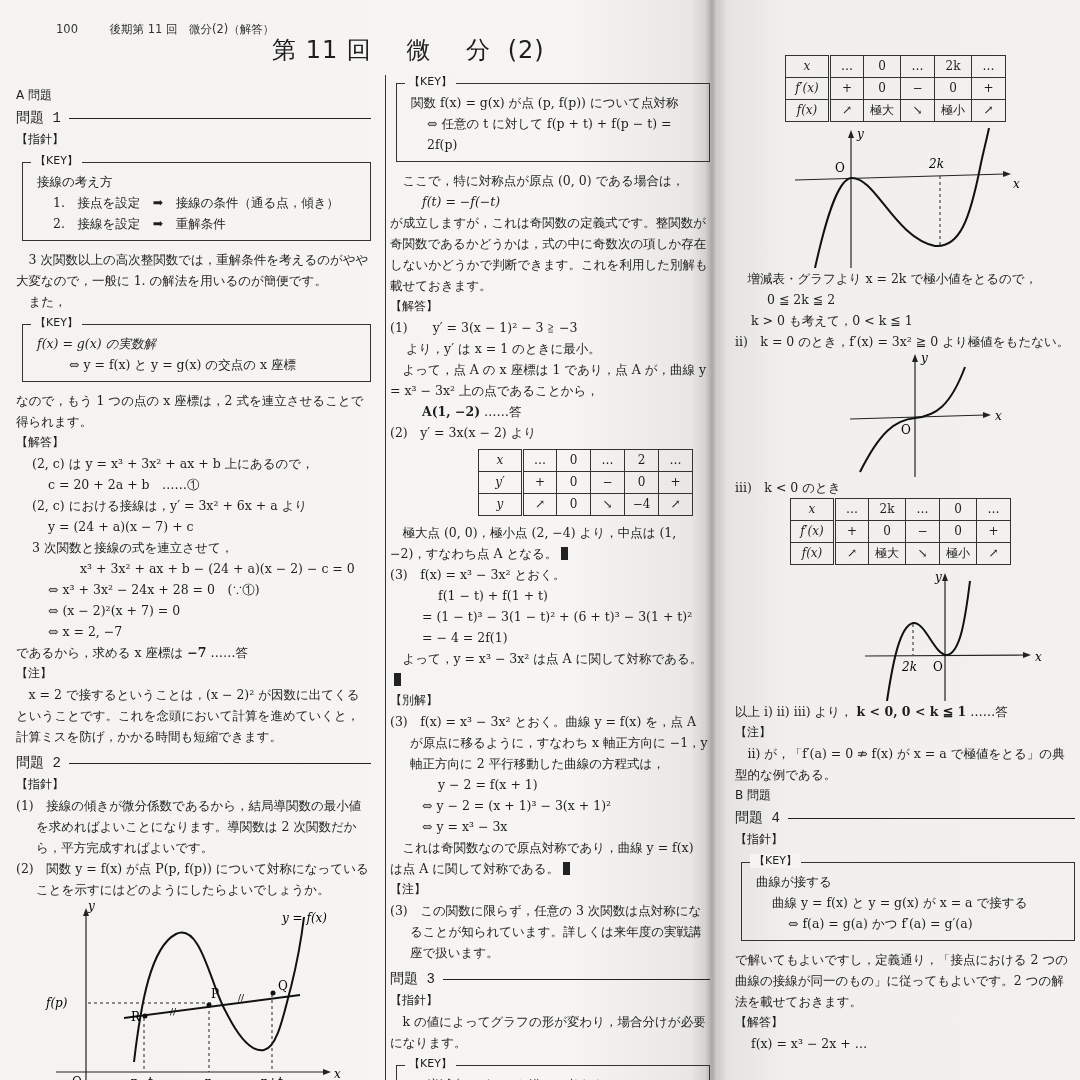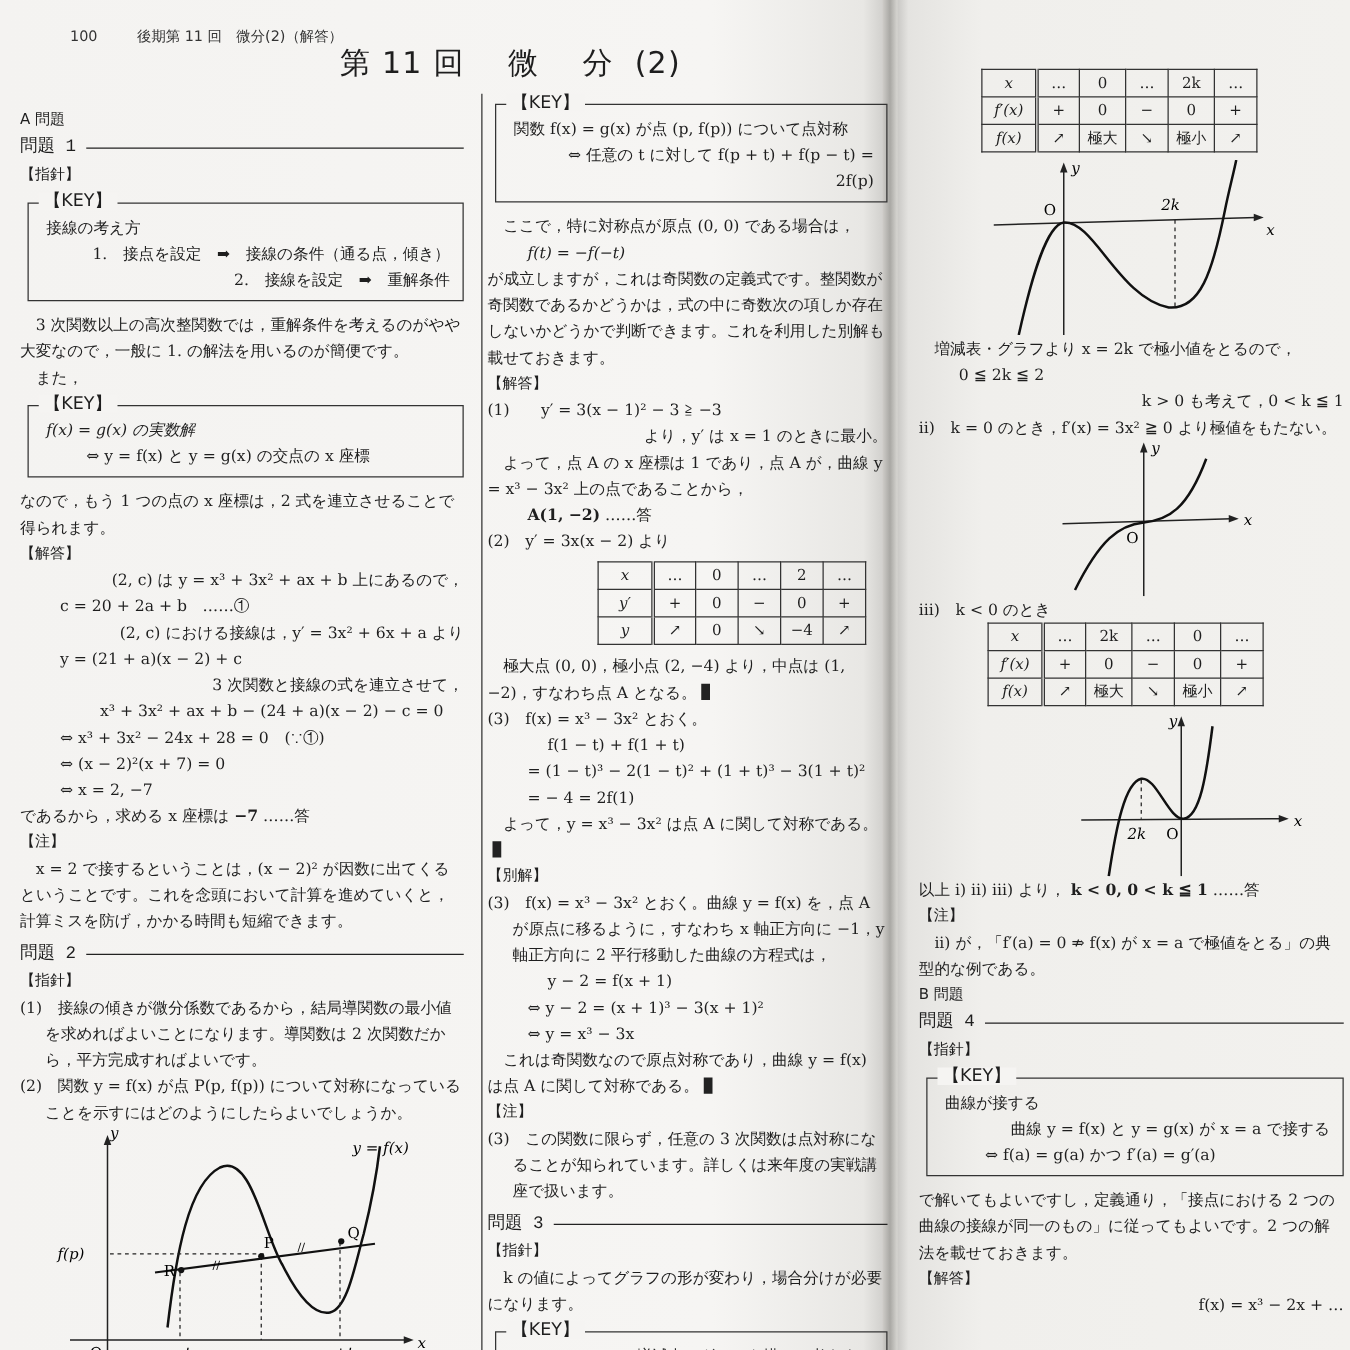--- a/index.html
+++ b/index.html
@@ -15,22 +15,22 @@
   .col3 { left: 735px; top: 55px; width: 340px; }
   .running-head { position: absolute; top: 22px; left: 28px; font-size: 11.5px; font-family: "DejaVu Sans", sans-serif; color: #333; margin-left: 28px; }
   .running-head .pno { margin-right: 28px; }
   .chapter-title { position: absolute; top: 34px; left: 272px; font-size: 24px; font-family: "DejaVu Sans", sans-serif; letter-spacing: 1px; }
   .chapter-title span { margin-right: 26px; }
   .sec-label { font-family: "DejaVu Sans", sans-serif; font-size: 12px; }
   .prob-head { display: flex; align-items: center; font-family: Liberation Mono, monospace; font-size: 14px; margin-top: 2px; }
   .prob-head .rule { flex: 1; height: 1.3px; background: #222; margin-left: 8px; }
   .bracket { font-family: "DejaVu Sans", sans-serif; font-size: 12px; }
   .keybox { border: 1.3px solid #333; padding: 8px 10px 6px 14px; margin: 8px 0 8px 6px; position: relative; }
-  .keybox .klabel { position: absolute; top: -9px; left: 8px; background: inherit; padding: 0 4px; font-family: "DejaVu Sans", sans-serif; font-size: 14px; line-height: 14px; background: #f5f4f2; }
-  .indent1 { padding-left: 16px; text-align: right; }
+  .keybox .klabel { position: absolute; top: -9px; left: 8px; background: inherit; padding: 0 4px; font-family: "DejaVu Sans", sans-serif; font-size: 11px; line-height: 14px; background: #f5f4f2; }
+  .indent1 { padding-left: 16px; }
   .indent2 { padding-left: 32px; }
   .indent3 { padding-left: 48px; }
   .indent4 { padding-left: 64px; }
   .para { text-indent: 1em; }
   .bold { font-weight: bold; }
   .qed { display: inline-block; width: 7px; height: 13px; background: #222; vertical-align: -2px; margin-left: 4px; }
   table.vt { border-collapse: collapse; font-size: 12px; margin: 6px 0 6px 0; }
   table.vt td { border: 1.2px solid #333; text-align: center; height: 22px; padding: 0 6px; min-width: 34px; }
   table.vt td.hdr { border-right: 3px double #333; min-width: 44px; font-style: italic; }
   svg text { font-family: "DejaVu Serif", serif; }
@@ -75,21 +75,21 @@
     <span class="klabel">【KEY】</span>
     <div style="font-style:italic">f(x) = g(x) の実数解</div>
     <div class="indent2">⇔ y = f(x) と y = g(x) の交点の x 座標</div>
   </div>
 
   <div>なので，もう 1 つの点の x 座標は，2 式を連立させることで得られます。</div>
   <div class="bracket">【解答】</div>
   <div class="indent1">(2, c) は y = x³ + 3x² + ax + b 上にあるので，</div>
   <div class="indent2">c = 20 + 2a + b　……①</div>
   <div class="indent1">(2, c) における接線は，y′ = 3x² + 6x + a より</div>
-  <div class="indent2">y = (21 + a)(x − 2) + c</div>
+  <div class="indent2">y = (24 + a)(x − 7) + c</div>
   <div class="indent1">3 次関数と接線の式を連立させて，</div>
   <div class="indent4">x³ + 3x² + ax + b − (24 + a)(x − 2) − c = 0</div>
   <div class="indent2">⇔ x³ + 3x² − 24x + 28 = 0　(∵①)</div>
   <div class="indent2">⇔ (x − 2)²(x + 7) = 0</div>
   <div class="indent2">⇔ x = 2, −7</div>
   <div>
     <span>であるから，求める x 座標は</span>
     <span class="bold">−7</span>
     <span>……答</span>
   </div>
@@ -176,21 +176,21 @@
           <td>0</td>
           <td>↘</td>
           <td>−4</td>
           <td>↗</td>
         </tr>
   </tbody>
     </table>
   <div class="para"><span>極大点 (0, 0)，極小点 (2, −4) より，中点は (1, −2)，すなわち点 A となる。</span><span class="qed"></span></div>
   <div>(3)　f(x) = x³ − 3x² とおく。</div>
   <div class="indent3">f(1 − t) + f(1 + t)</div>
-  <div class="indent2">= (1 − t)³ − 2(1 − t)² + (1 + t)³ − 3(1 + t)²</div>
+  <div class="indent2">= (1 − t)³ − 3(1 − t)² + (6 + t)³ − 3(1 + t)²</div>
   <div class="indent2">= − 4 = 2f(1)</div>
   <div class="para"><span>よって，y = x³ − 3x² は点 A に関して対称である。</span><span class="qed"></span></div>
   <div class="bracket">【別解】</div>
   <div style="padding-left:1.6em;text-indent:-1.6em">(3)　f(x) = x³ − 3x² とおく。曲線 y = f(x) を，点 A が原点に移るように，すなわち x 軸正方向に −1，y 軸正方向に 2 平行移動した曲線の方程式は，</div>
   <div class="indent3">y − 2 = f(x + 1)</div>
   <div class="indent2">⇔ y − 2 = (x + 1)³ − 3(x + 1)²</div>
   <div class="indent2">⇔ y = x³ − 3x</div>
   <div class="para"><span>これは奇関数なので原点対称であり，曲線 y = f(x) は点 A に関して対称である。</span><span class="qed"></span></div>
   <div class="bracket">【注】</div>
   <div style="padding-left:1.6em;text-indent:-1.6em">(3)　この関数に限らず，任意の 3 次関数は点対称になることが知られています。詳しくは来年度の実戦講座で扱います。</div>

